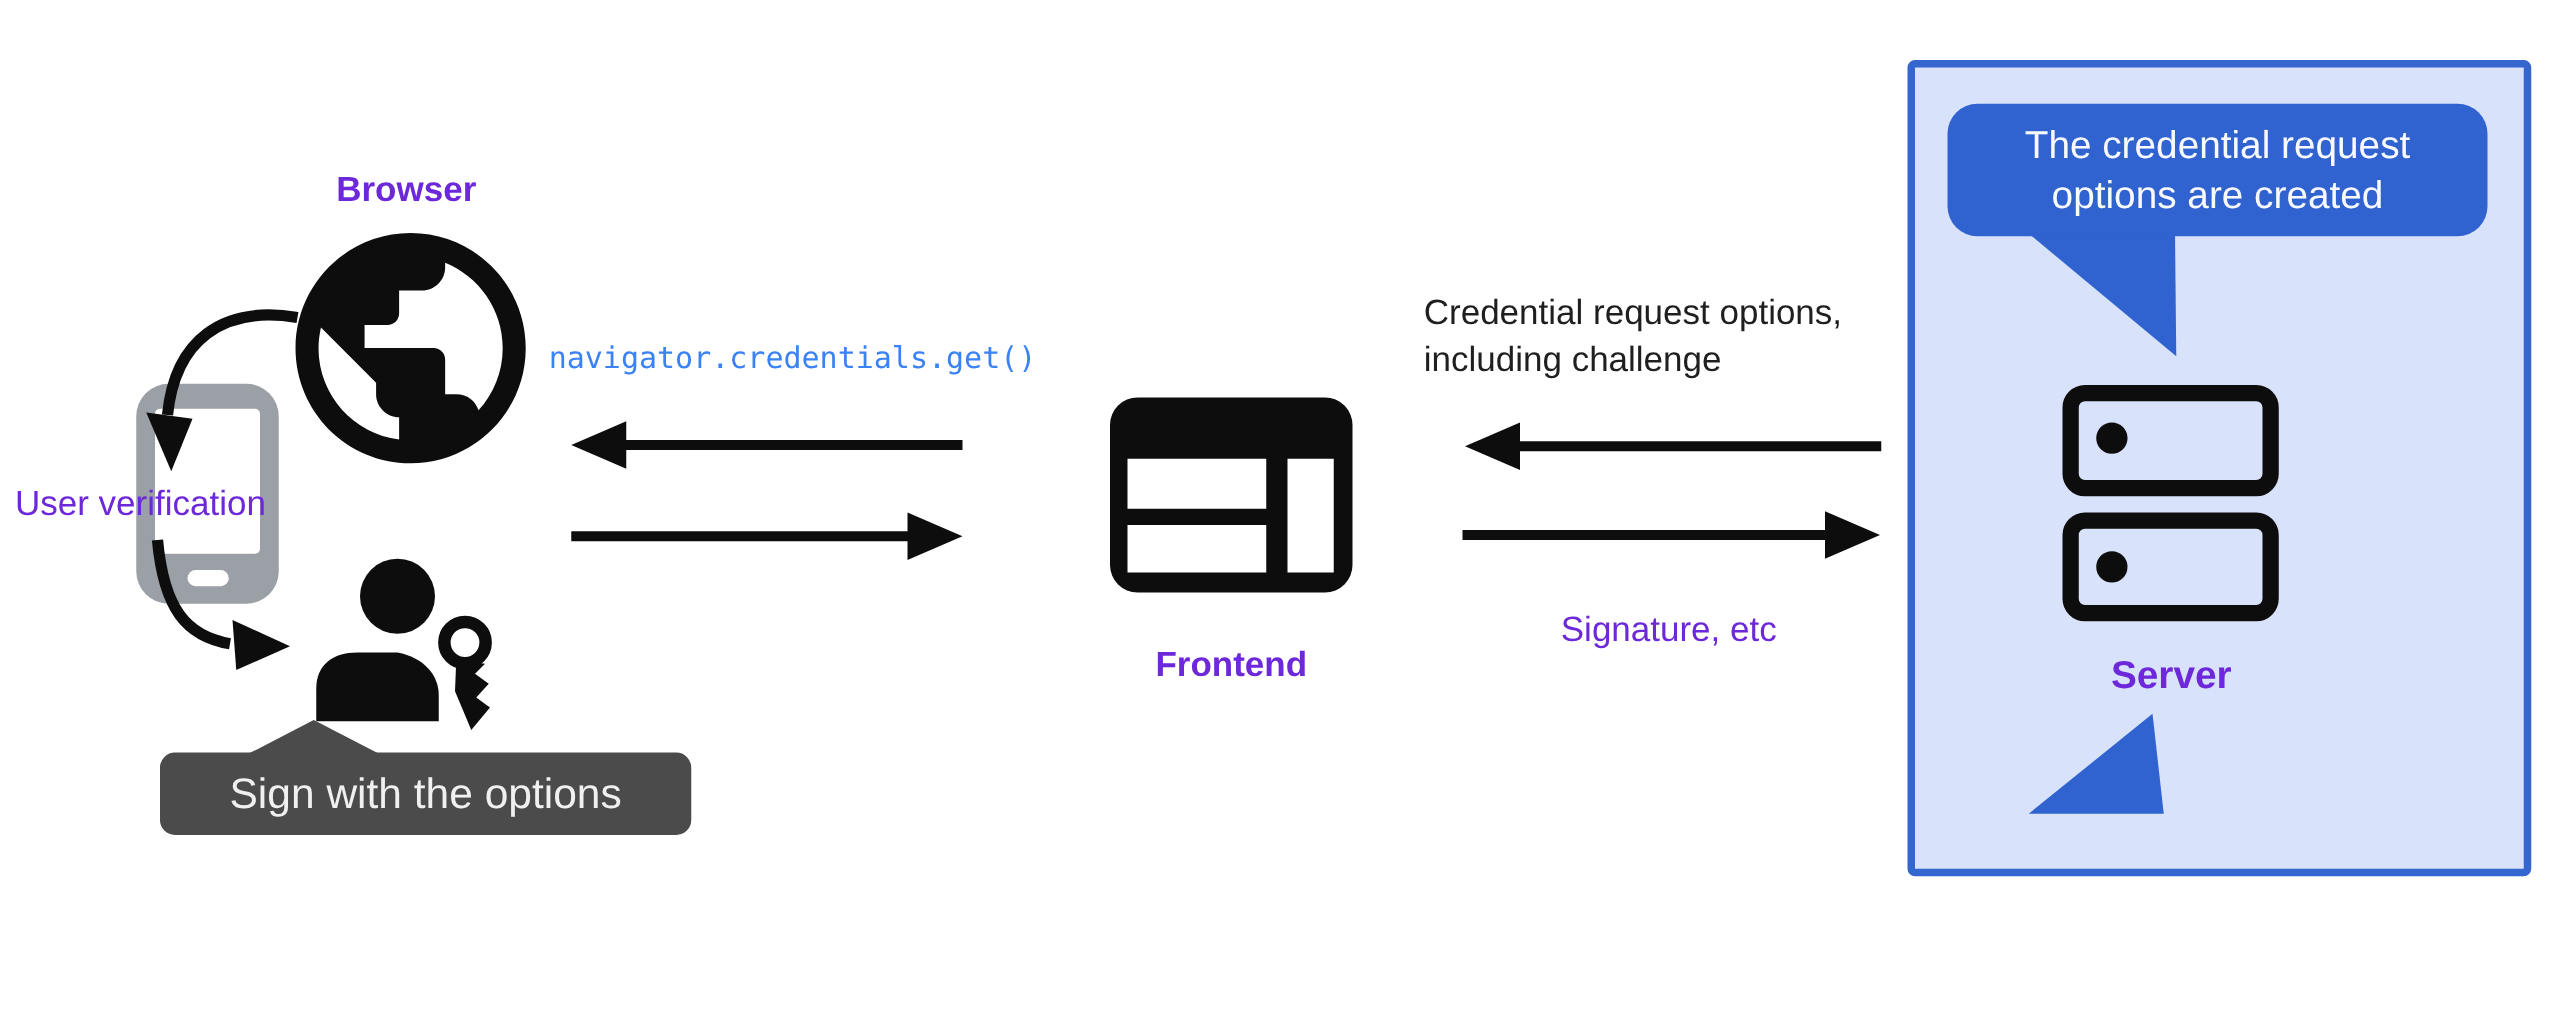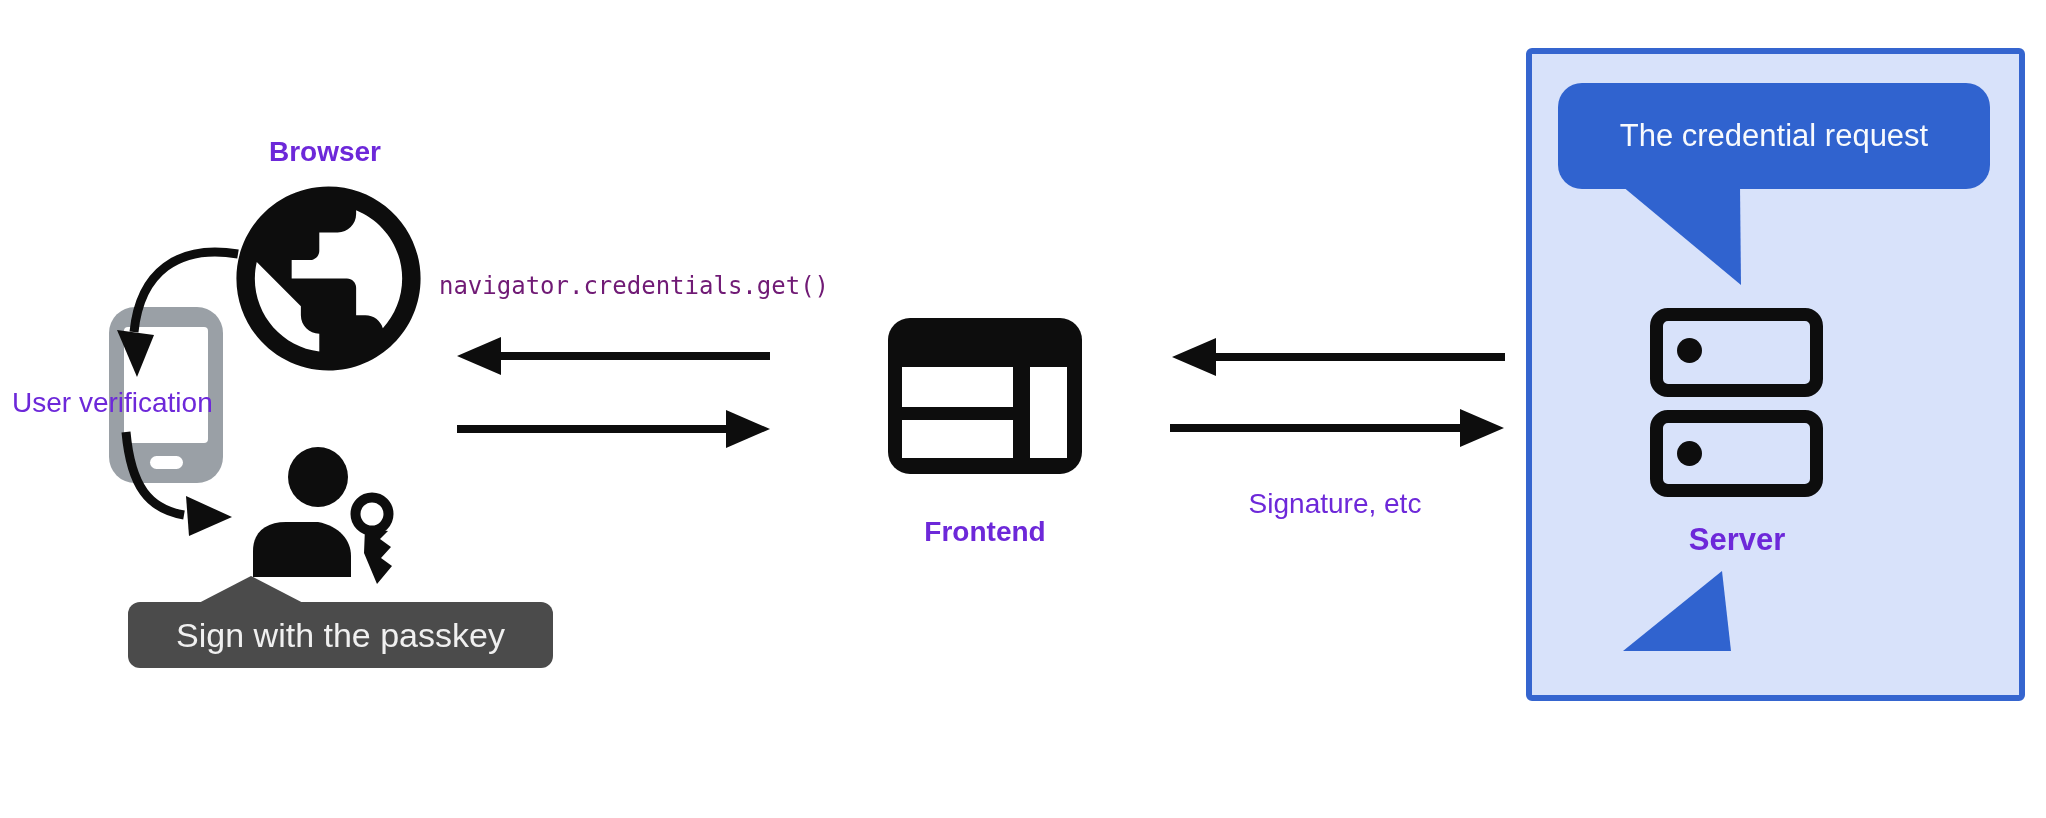--- a/index.html
+++ b/index.html
@@ -7,21 +7,21 @@
     position:relative;width:2046px;height:818px;background:#ffffff;overflow:hidden;
     font-family:"Liberation Sans","DejaVu Sans",sans-serif;color:#1f1f1f;
   }
   .abs{position:absolute;}
   .lbl{position:absolute;white-space:nowrap;font-size:28px;color:#6d28d9;}
   .bold{font-weight:700;}
   .cx{transform:translateX(-50%);}
   .code{
     position:absolute;white-space:nowrap;
     font-family:"DejaVu Sans Mono","Liberation Mono",monospace;
-    font-size:24px;color:#701a75;
+    font-size:24px;color:#3b82f6;
   }
   
   .phone{position:absolute;left:109px;top:307px;width:114px;height:176px;
     background:#9aa0a6;border-radius:26px;}
   .phone-screen{position:absolute;left:15px;top:20px;width:84px;height:116px;
     background:#ffffff;border-radius:4px;}
   .phone-home{position:absolute;left:41px;top:149px;width:33px;height:13px;
     background:#ffffff;border-radius:7px;}
   
   .feicon{position:absolute;left:888px;top:318px;width:194px;height:156px;
@@ -61,40 +61,45 @@
   </svg>
 
   <div class="phone">
     <div class="phone-screen"></div>
     <div class="phone-home"></div>
   </div>
 
   <div class="lbl" style="left:12px;top:387px">User verification</div>
 
   <div class="badge">
-    <span>Sign with the passkey</span>
+    <span>Sign with the options</span>
   </div>
 
   <div class="code cx" style="left:634px;top:272px">navigator.credentials.get()</div>
 
 
   <div class="feicon">
     <div class="w fe-a"></div>
     <div class="w fe-b"></div>
     <div class="w fe-c"></div>
   </div>
   <div class="lbl bold cx" style="left:985px;top:516px">Frontend</div>
 
+  <div class="abs" style="left:1139px;top:231px;font-size:28px;line-height:38px;color:#1f1f1f">
+    <div>Credential request options,</div>
+    <div>including challenge</div>
+  </div>
 
   <div class="lbl cx" style="left:1335px;top:488px">Signature, etc</div>
 
   <div class="panel">
 
     <div class="bubble bubble-top">
       <div>The credential request</div>
+      <div>options are created</div>
     </div>
 
     <div class="srv-unit srv-1">
       <div class="srv-dot" style="left:14px;top:17px"></div>
     </div>
     <div class="srv-unit srv-2">
       <div class="srv-dot" style="left:14px;top:18px"></div>
     </div>
 
     <div class="lbl bold cx" style="left:205px;top:468px;font-size:31px">Server</div>

